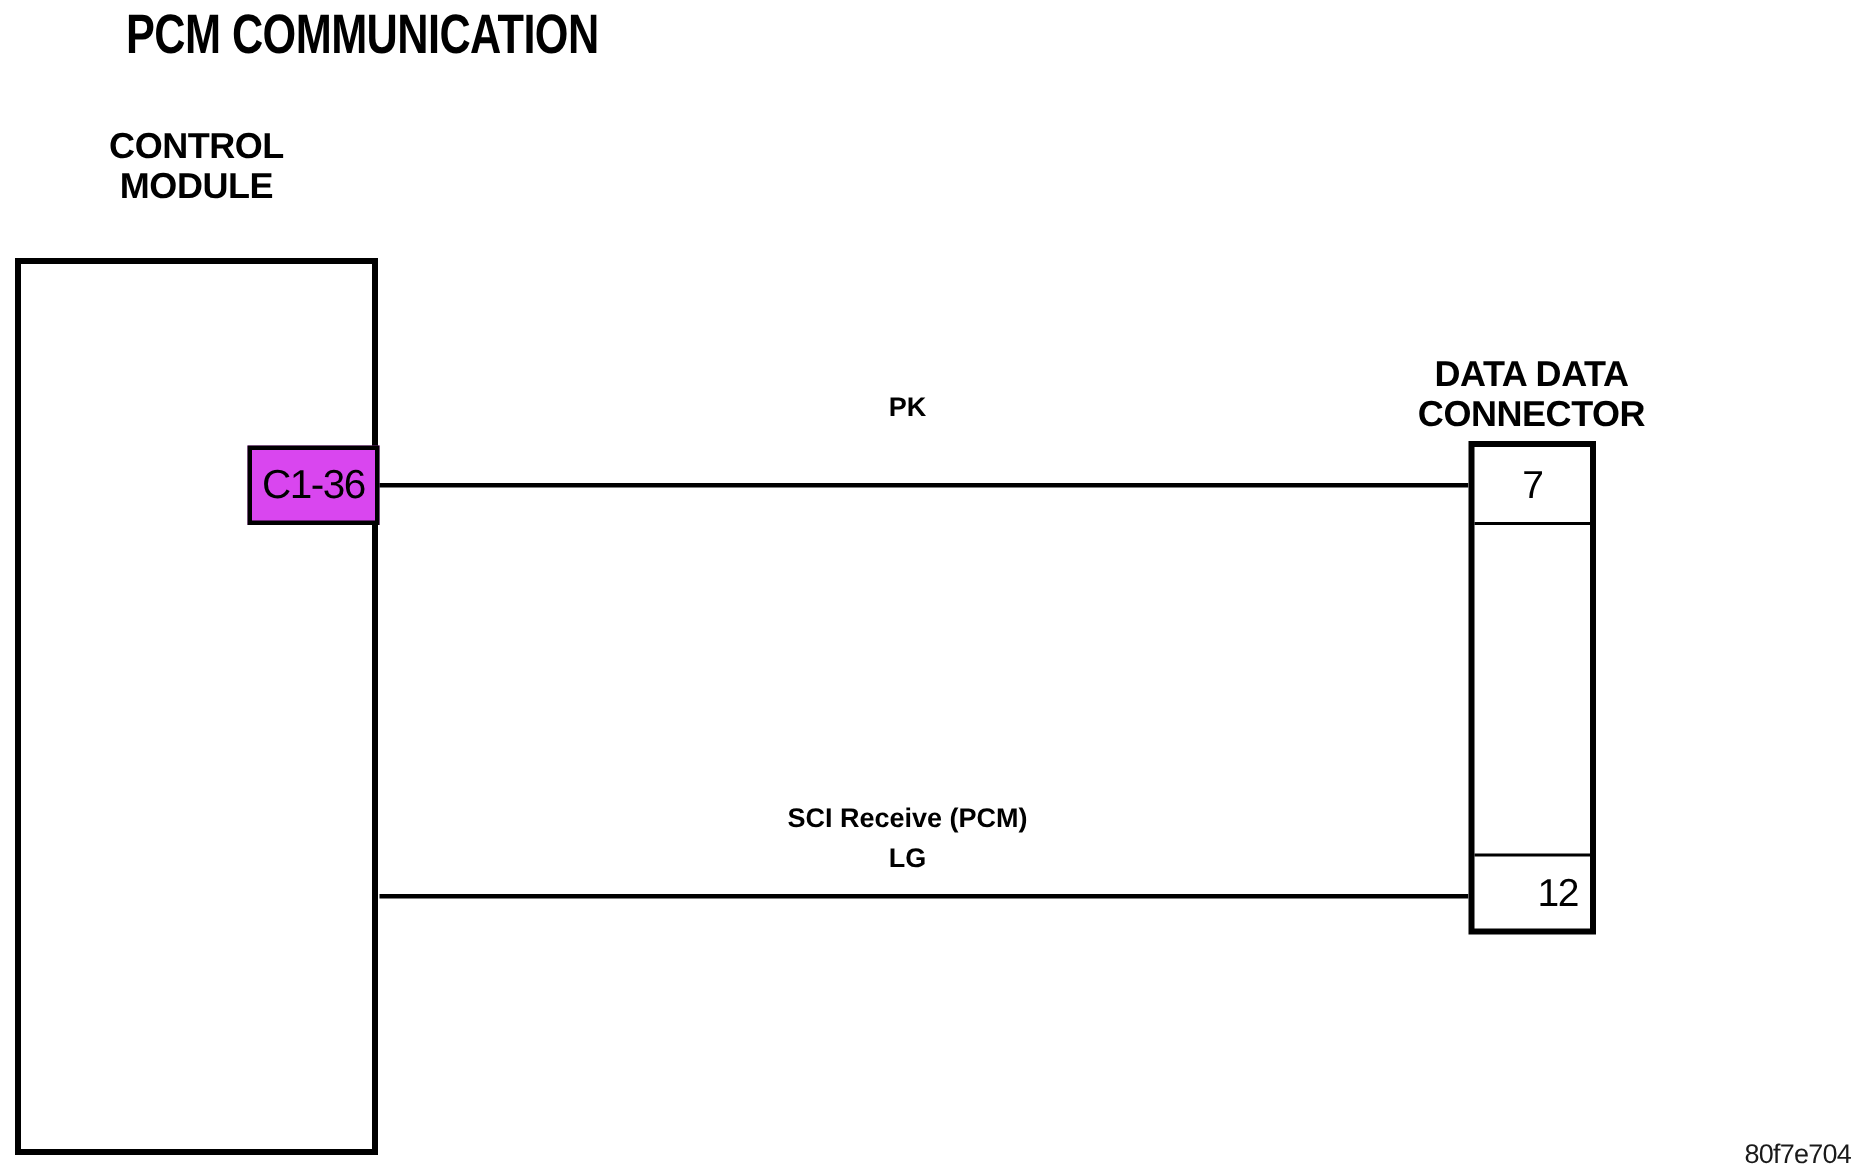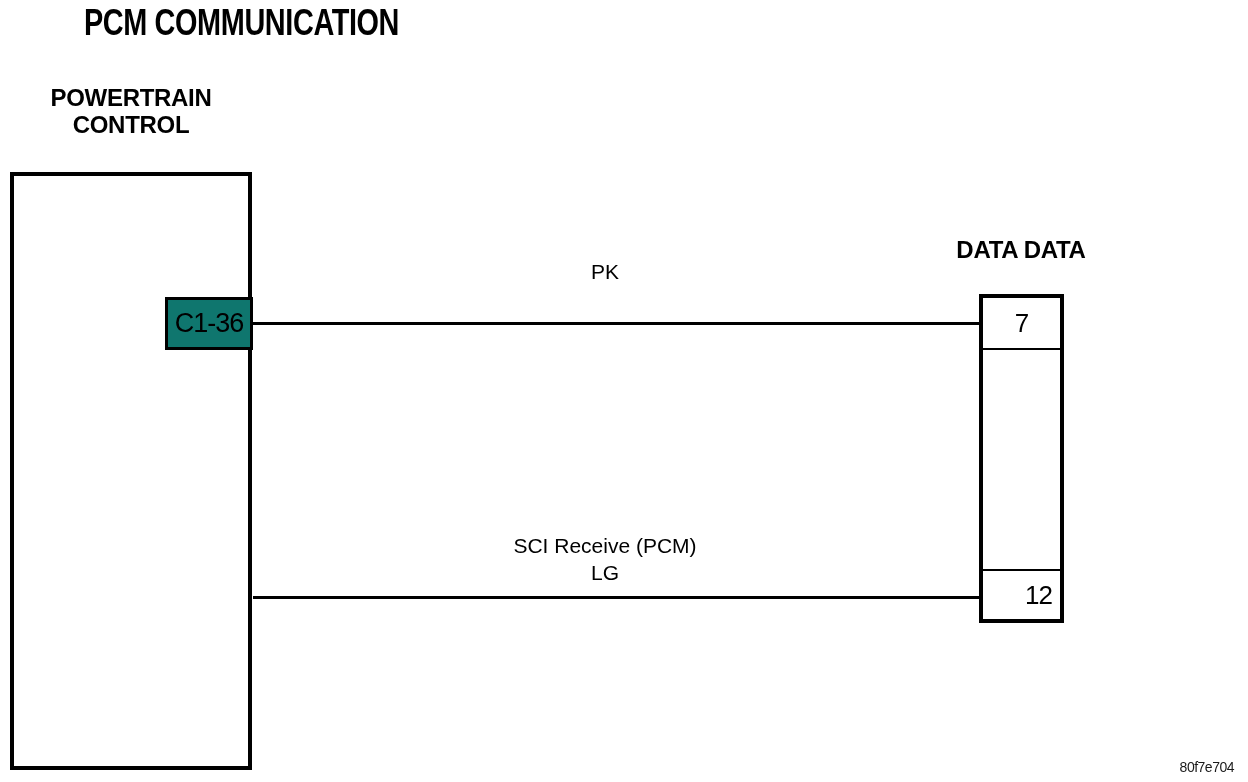--- a/index.html
+++ b/index.html
@@ -50,21 +50,21 @@
     background: #ffffff;
   }
 
   
   .pin-box {
     position: absolute;
     left: 165px;
     width: 88px;
     height: 53px;
     border: 3px solid #000000;
-    background: #0f766e;
+    background: #d946ef;
     display: flex;
     align-items: center;
     justify-content: center;
     font-size: 27px;
     letter-spacing: -1px;
     transform-origin: center;
   }
   .pin-c136 { top: 297px; }
   .pin-c125 { top: 573px; }
 
@@ -78,22 +78,23 @@
   }
   .wire-1 { top: 322px; }
   .wire-2 { top: 596px; }
 
   
   .wire-label {
     position: absolute;
     left: 355px;
     width: 500px;
     text-align: center;
-    font-size: 21px;
+    font-size: 18px;
     line-height: 27px;
+    font-weight: bold;
   }
   .wire-label-1 { top: 258px; }
   .wire-label-2 { top: 532px; }
 
   
   .dlc-box {
     position: absolute;
     left: 979px;
     top: 294px;
     width: 85px;
@@ -121,35 +122,35 @@
     height: 50px;
     border-top: 2px solid #000000;
     padding-left: 34px;
   }
 
   
   .ref-code {
     position: absolute;
     right: 6px;
     top: 759px;
-    font-size: 14px;
+    font-size: 18px;
     letter-spacing: -0.5px;
     color: #1a1a1a;
   }
 </style>
 </head>
 <body>
 
 <div class="canvas">
 
   <div class="title">PCM COMMUNICATION</div>
 
   <div class="comp-label pcm-label">
-    <div>POWERTRAIN</div>
     <div>CONTROL</div>
+    <div>MODULE</div>
   </div>
 
   <div class="pcm-box"></div>
 
   <div class="pin-box pin-c136">C1-36</div>
 
 
   <div class="wire wire-1"></div>
   <div class="wire wire-2"></div>
 
@@ -157,20 +158,21 @@
     <div>PK</div>
   </div>
 
   <div class="wire-label wire-label-2">
     <div>SCI Receive (PCM)</div>
     <div>LG</div>
   </div>
 
   <div class="comp-label dlc-label">
     <div>DATA DATA</div>
+    <div>CONNECTOR</div>
   </div>
 
   <div class="dlc-box">
     <div class="dlc-cell dlc-cell-top">7</div>
     <div class="dlc-cell dlc-cell-bottom">12</div>
   </div>
 
   <div class="ref-code">80f7e704</div>
 
 </div>

